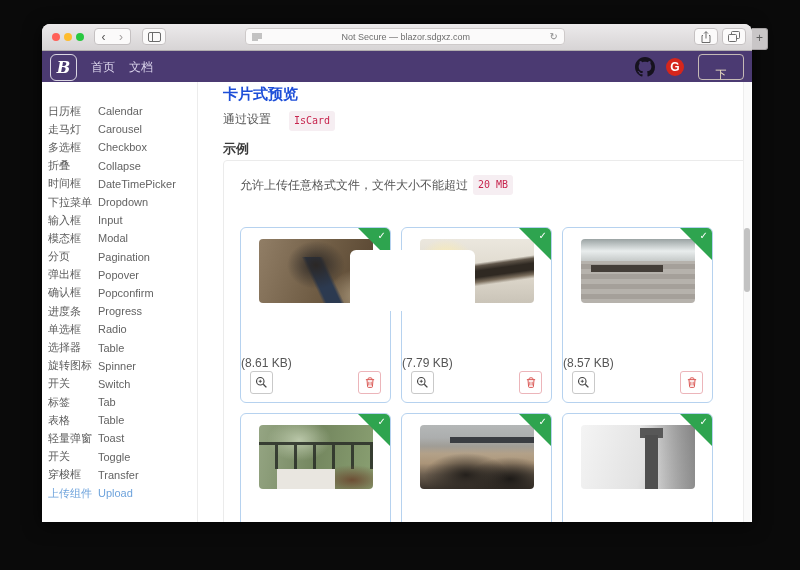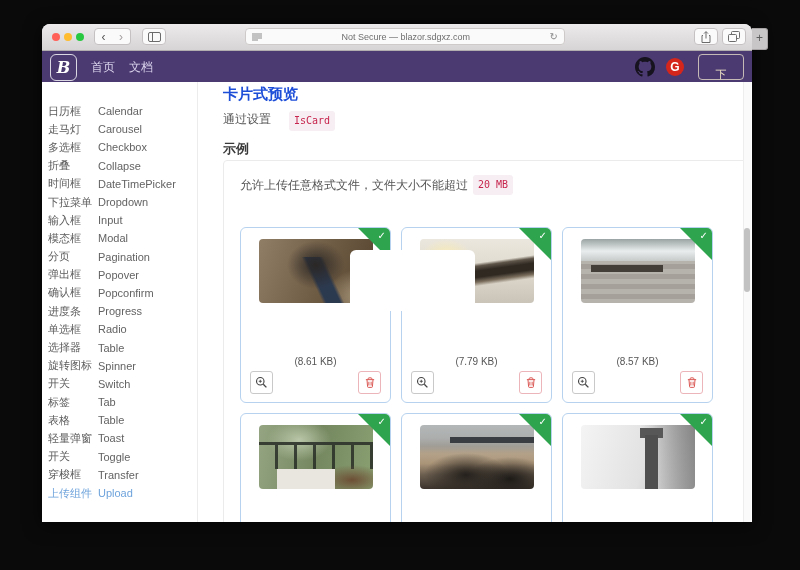--- a/index.html
+++ b/index.html
@@ -56,21 +56,21 @@
          box-sizing:border-box;padding:14px 0 0 16px;background:#fff;}
   .hint{font-size:12px;color:#555;margin:0 0 32px;display:flex;align-items:center;gap:5px;line-height:16px;}
   .grid{display:grid;grid-template-columns:repeat(3,151px);gap:10px;}
   .card{position:relative;width:151px;height:176px;border:1px solid #b6d2ef;border-radius:6px;
         background:#fff;box-sizing:border-box;overflow:hidden;}
   .photo{position:absolute;left:50%;transform:translateX(-50%);top:11px;width:114px;height:64px;
          border-radius:4px;background:#999;}
   .corner{position:absolute;top:-1px;right:-1px;width:0;height:0;
           border-top:34px solid #2ea44f;border-left:34px solid transparent;}
   .check{position:absolute;top:3px;right:4px;color:#fff;font-size:10px;font-weight:bold;line-height:1;}
-  .fsize{position:absolute;top:128px;left:0;right:0;text-align:center;font-size:10px;color:#555;}
+  .fsize{position:absolute;top:128px;left:0;right:0;text-align:left;font-size:12px;color:#555;}
   .cfoot{position:absolute;left:9px;right:9px;bottom:8px;display:flex;justify-content:space-between;}
   .ibtn{width:23px;height:23px;border-radius:3px;background:#fff;display:flex;align-items:center;
         justify-content:center;padding:0;cursor:pointer;box-sizing:border-box;}
   .ibtn.zm{border:1px solid #c9c9c9;} .ibtn.del{border:1px solid #ecb5ba;}
   .blob{position:absolute;left:152px;top:168px;width:125px;height:61px;background:#fff;border-radius:6px;z-index:5;}
   .scrollbar{position:absolute;right:1px;top:0;bottom:0;width:7px;background:#fafafa;border-left:1px solid #ededed;}
   .thumb{position:absolute;top:146px;left:0;width:6px;height:64px;background:#c2c2c2;border-radius:3px;cursor:grab;}
   
   .photo-1{background:
     radial-gradient(closest-side,#2b2725,rgba(43,39,37,0)) 28px 2px/58px 48px no-repeat,

